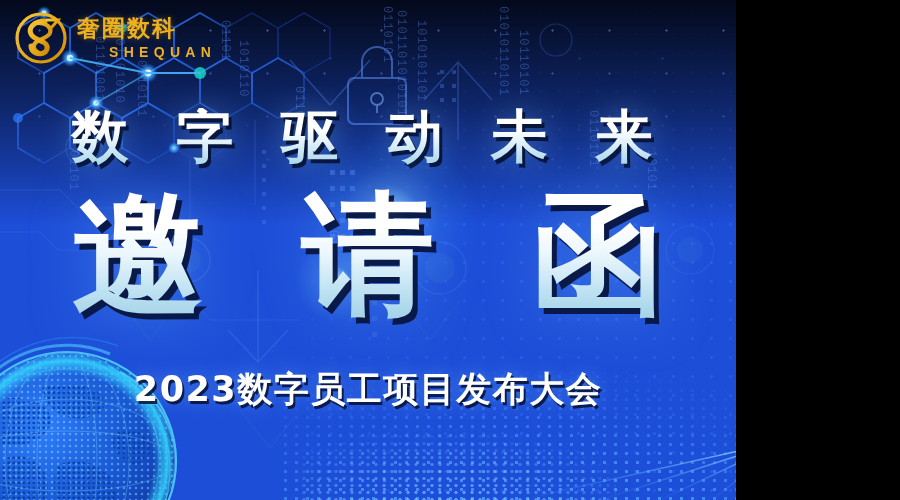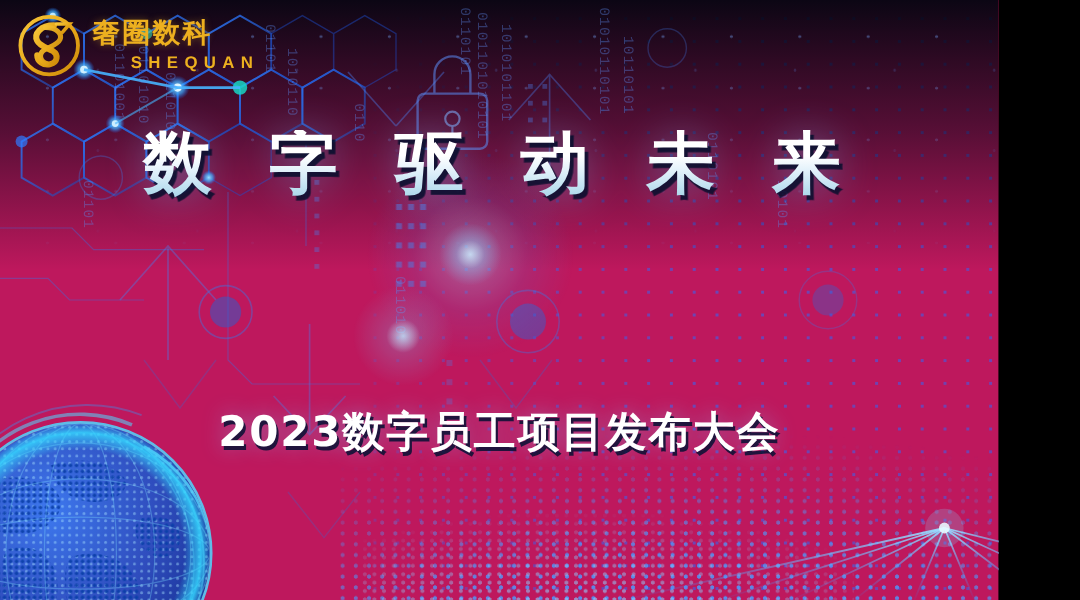--- a/index.html
+++ b/index.html
@@ -2,25 +2,25 @@
 <html><head>
 <meta charset="utf-8">
 <style>
   html, body {
     margin: 0;
     padding: 0;
     background: #000;
   }
   #poster {
     position: relative;
-    width: 832px;
+    width: 736px;
     height: 500px;
     overflow: hidden;
     font-family: "Liberation Sans", "DejaVu Sans", sans-serif;
-    background: #be185d;
+    background: #1d4ed8;
   }
 
   
   .layer { position: absolute; inset: 0; pointer-events: none; }
 
   #bg-base {
     background:
       radial-gradient(ellipse 70% 80% at 8% 78%, #1560c8 0%, rgba(15,60,150,0.55) 32%, rgba(8,25,80,0) 62%),
       radial-gradient(ellipse 55% 55% at 38% 46%, rgba(30,90,200,0.55) 0%, rgba(12,35,105,0.25) 45%, rgba(5,14,45,0) 72%),
       radial-gradient(ellipse 90% 70% at 62% 100%, #1433a8 0%, #0c2municipal 0%, rgba(12,40,145,0.85) 30%, rgba(6,16,60,0) 70%),
@@ -137,21 +137,21 @@
     -webkit-background-clip: text;
             background-clip: text;
     color: transparent;
     -webkit-text-fill-color: transparent;
     filter: drop-shadow(5px 6px 0 rgba(7,18,55,.9)) drop-shadow(0 0 26px rgba(110,185,255,.3));
   }
 
   #subtitle {
     position: absolute;
     left: 0; right: 0;
-    top: 344px;
+    top: 372px;
     text-align: center;
     z-index: 30;
     font-family: "DejaVu Sans", "Liberation Sans", sans-serif;
     font-weight: 700;
     font-size: 35px;
     line-height: 1;
     letter-spacing: 1.5px;
     color: #ffffff;
     text-shadow: 2px 3px 0 rgba(6,16,52,.85), 0 0 18px rgba(130,195,255,.45);
   }
@@ -462,15 +462,16 @@
       <path d="M24,12 C33,12 38,17 36,22 C34,26.5 27,28 23,30.5 C18,33.6 19,40 25,42" fill="none" stroke="url(#goldG)" stroke-width="4.2" stroke-linecap="round" opacity=".95"></path>
       <path d="M33,9 L44,9 L38,16" fill="none" stroke="url(#goldG)" stroke-width="3" stroke-linecap="round"></path>
     </svg>
     <div id="logo-text">
       <span id="logo-cn">奢圈数科</span>
       <span id="logo-en">SHEQUAN</span>
     </div>
   </div>
 
   <div id="headline">数 字 驱 动 未 来</div>
+  <div id="maintitle">邀 请 函</div>
   <div id="subtitle">2023数字员工项目发布大会</div>
 
 </div>
 
 </body></html>

